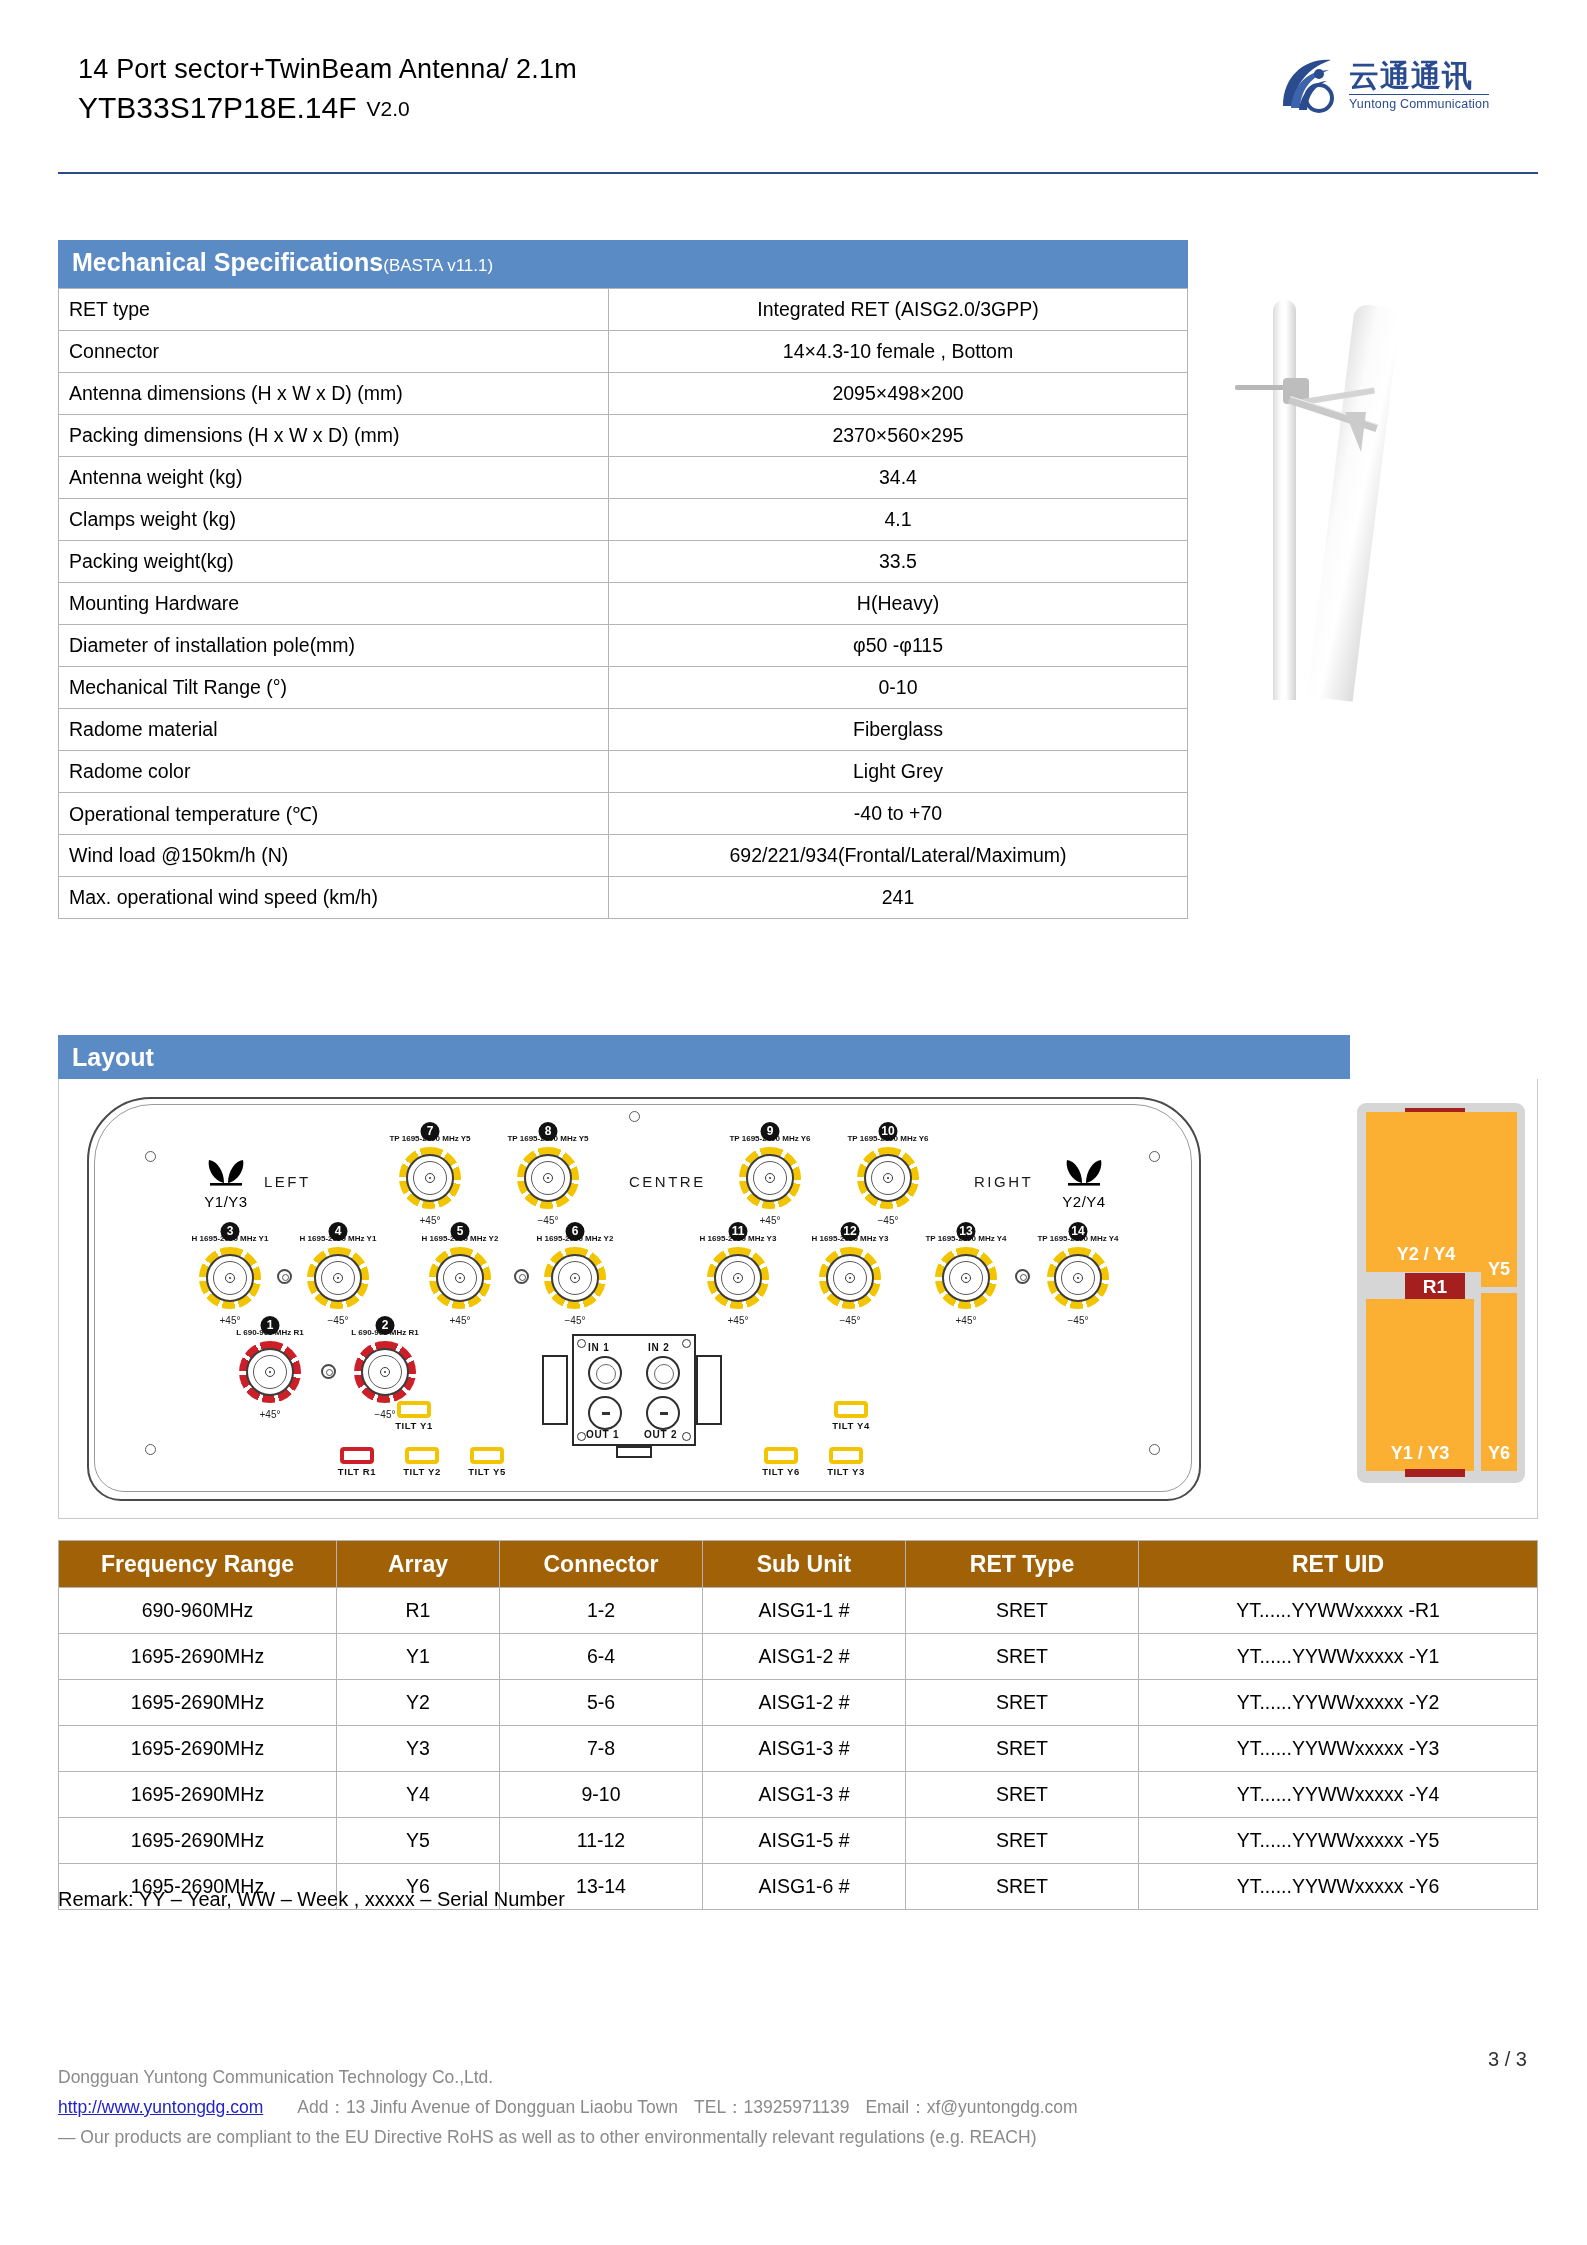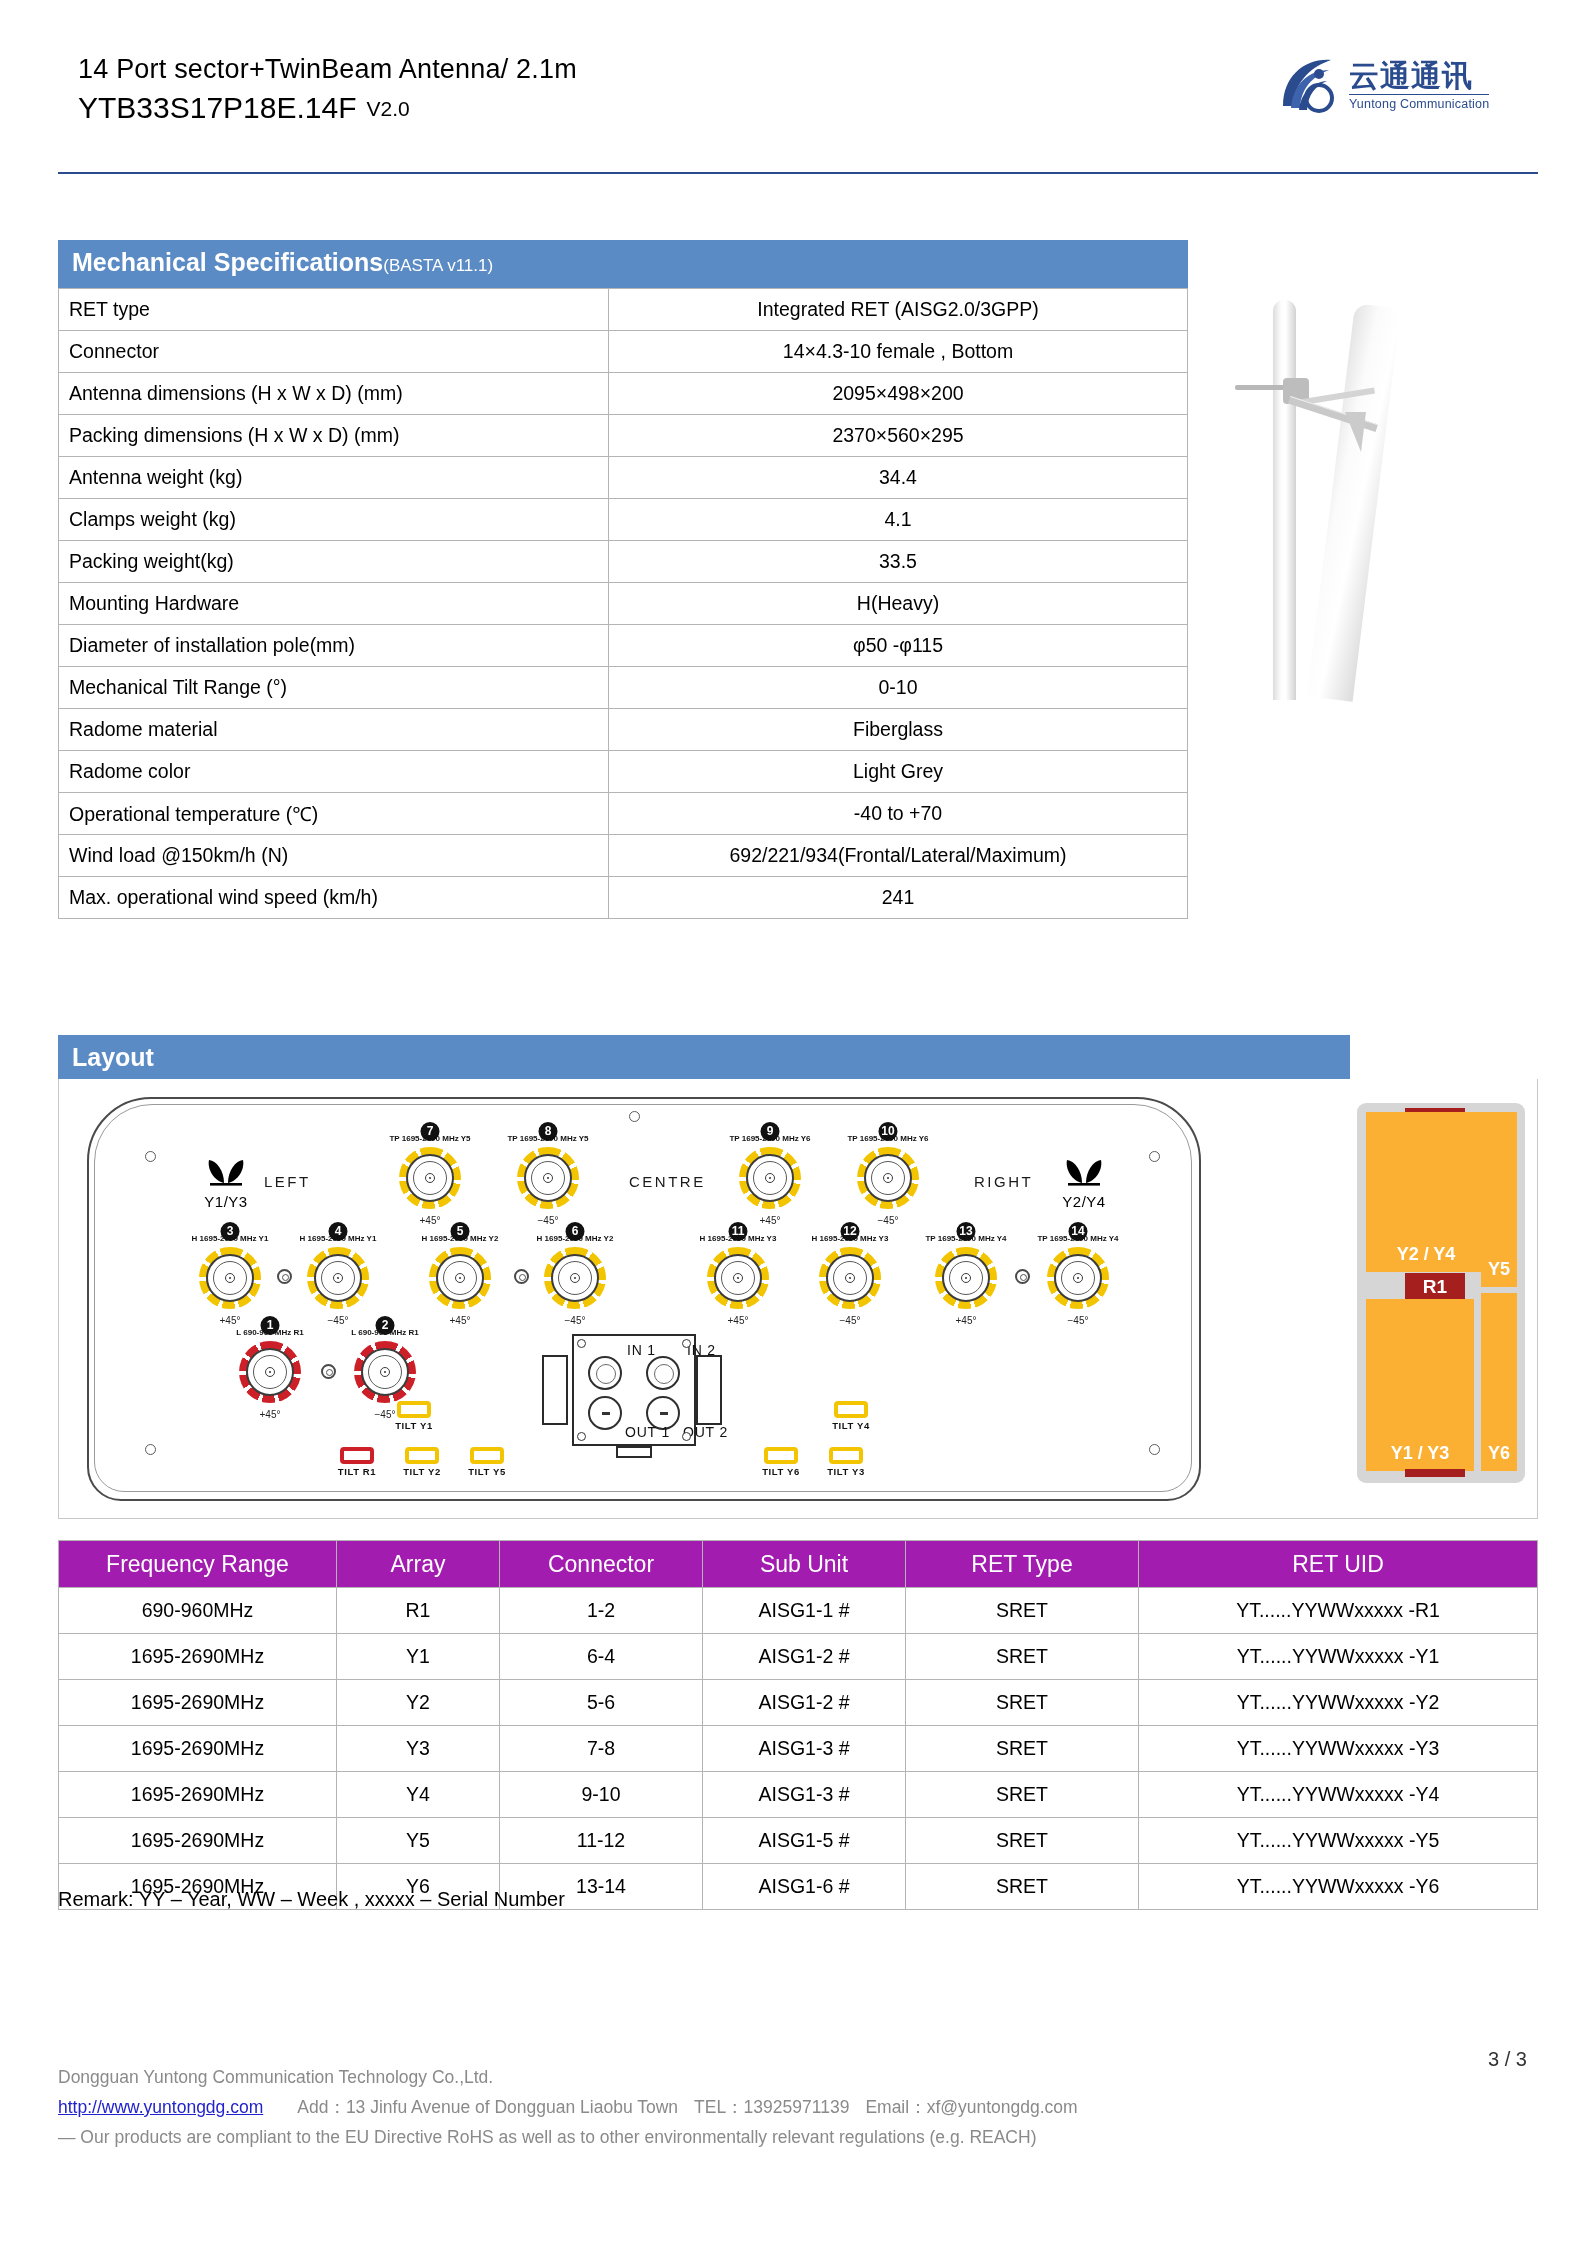--- a/index.html
+++ b/index.html
@@ -393,26 +393,25 @@
   }
   .aisg-port.outp::after {
     content: "";
     position: absolute;
     left: 12px; top: 14px;
     width: 8px; height: 3px;
     background: #333;
   }
   .aisg-txt {
     position: absolute;
-    font-size: 14px;
-    font-weight: normal;
+    font-size: 10px;
+    font-weight: bold;
     letter-spacing: 0.8px;
     white-space: nowrap;
     color: #111;
-    margin-left: 39px;
   }
   .aisg-screw {
     position: absolute;
     width: 9px; height: 9px;
     border-radius: 50%;
     border: 1.5px solid #333;
     background: #fff;
     box-sizing: border-box;
   }
   .aisg-wing {
@@ -491,24 +490,24 @@
     left: 58px;
     top: 1540px;
     width: 1480px;
   }
   table.freq-table {
     border-collapse: collapse;
     width: 1480px;
     table-layout: fixed;
   }
   table.freq-table th {
-    background: #a21caf;
+    background: #a16207;
     color: #ffffff;
     font-size: 23px;
-    font-weight: normal;
+    font-weight: bold;
     height: 44px;
     border: 1px solid #b4b4b4;
   }
   table.freq-table td {
     border: 1px solid #b4b4b4;
     height: 43px;
     font-size: 19.5px;
     text-align: center;
   }
   .remark {

